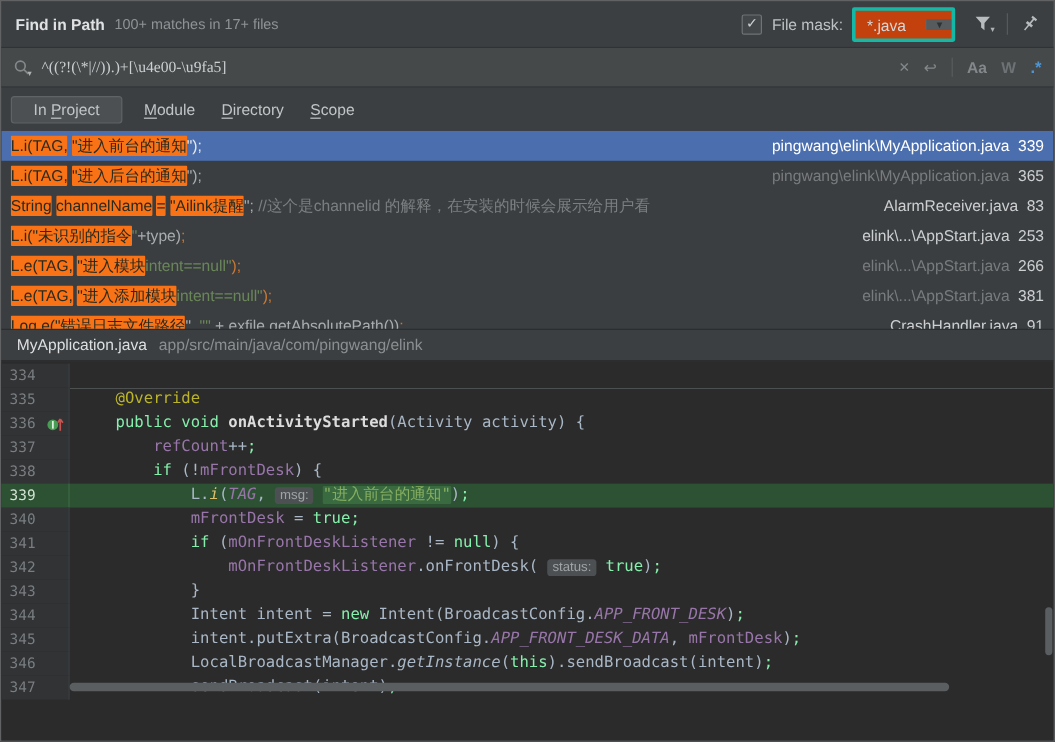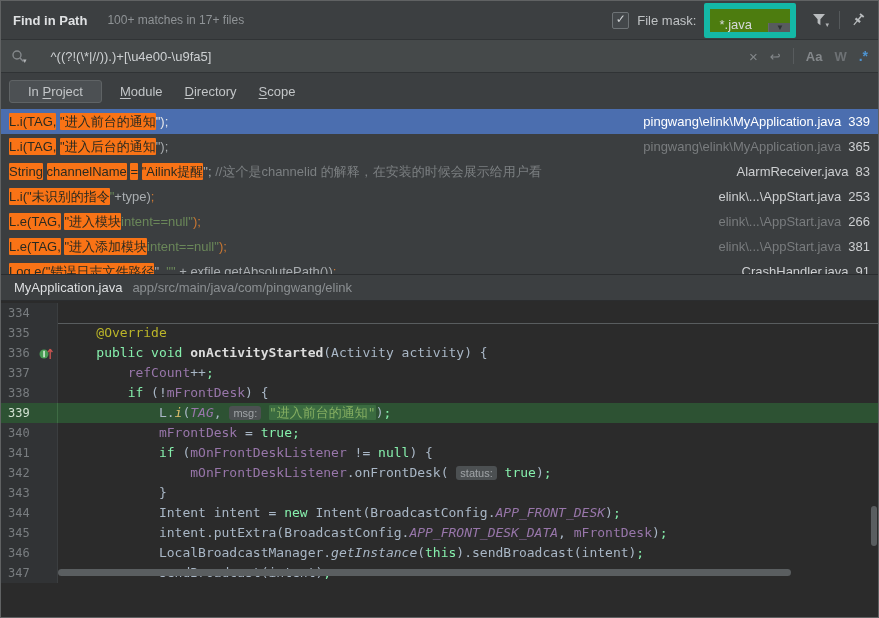--- a/index.html
+++ b/index.html
@@ -5,35 +5,35 @@
   html,body{margin:0;padding:0}
   body{
     width:879px;height:618px;overflow:hidden;position:relative;
     background:#3C3F41;box-sizing:border-box;border:1px solid #606263;
     font-family:"Liberation Sans",sans-serif;
     -webkit-font-smoothing:antialiased;
   }
   
   .titlebar{height:38px;display:flex;align-items:center;padding:0 12px;box-sizing:border-box}
   .title{font-weight:bold;color:#DFE1E3;font-size:13px}
-  .subtitle{color:#8F9396;font-size:12px;margin-left:20px}
+  .subtitle{color:#8F9396;font-size:12px;margin-left:8px}
   .tb-right{margin-left:auto;display:flex;align-items:center;gap:8px}
   .checkbox{width:15px;height:15px;border:1px solid #6E7376;background:#43474A;border-radius:2px;
     color:#CDD0D2;font-size:12px;line-height:13px;text-align:center;cursor:default}
   .fm-label{color:#BFC2C4;font-size:13px}
-  .combo{display:flex;align-items:flex-end;border:6px solid #14b8a6;border-radius:2px;height:23px;background:#4d7c0f;overflow:hidden}
+  .combo{display:flex;align-items:center;border:3px solid #14b8a6;border-radius:2px;height:23px;background:#c2410c;overflow:hidden}
   .combo-text{padding:3px 9px 0 9px;color:#D6D8DA;font-size:13px;min-width:40px}
   .combo-arrow{width:21px;background:#575B5E;border-left:1px solid #646869;display:flex;align-items:center;justify-content:center;color:#2E3234;font-size:8px}
   .tb-icon{display:flex;align-items:flex-end;color:#B0B3B5}
   .tb-sep{width:1px;height:18px;background:#55595B;margin:0 2px}
   .mini-arrow{font-size:7px;color:#B0B3B5;margin-left:-2px;transform:translateY(2px)}
   
   .searchrow{height:34px;background:#45494A;border-top:1px solid #303335;border-bottom:1px solid #303335;
     display:flex;align-items:center;padding:0 10px;box-sizing:border-box}
-  .query{font-family:Liberation Sans, sans-serif;font-size:13px;color:#CDD0D2;margin-left:24px}
+  .query{font-family:Liberation Serif, serif;font-size:13px;color:#CDD0D2;margin-left:8px}
   .sr-right{margin-left:auto;display:flex;align-items:center;gap:12px;font-size:13px}
   .icon-dim{color:#84888B}
   .icon-dimmer{color:#6E7275;font-weight:bold}
   .icon-aa{color:#84888B;font-weight:bold}
   .regex-on{color:#4E94D1;font-weight:bold;font-size:14px}
   .sr-sep{width:1px;height:16px;background:#585C5E}
   
   .tabsrow{height:36px;display:flex;align-items:center;gap:22px;padding:0 12px;box-sizing:border-box;font-size:13px;color:#C2C5C7}
   .tab{cursor:default;white-space:nowrap}
   .tab.active{background:#4C5053;border:1px solid #5F6365;border-radius:3px;padding:3px 18px;margin:16px -4px}

